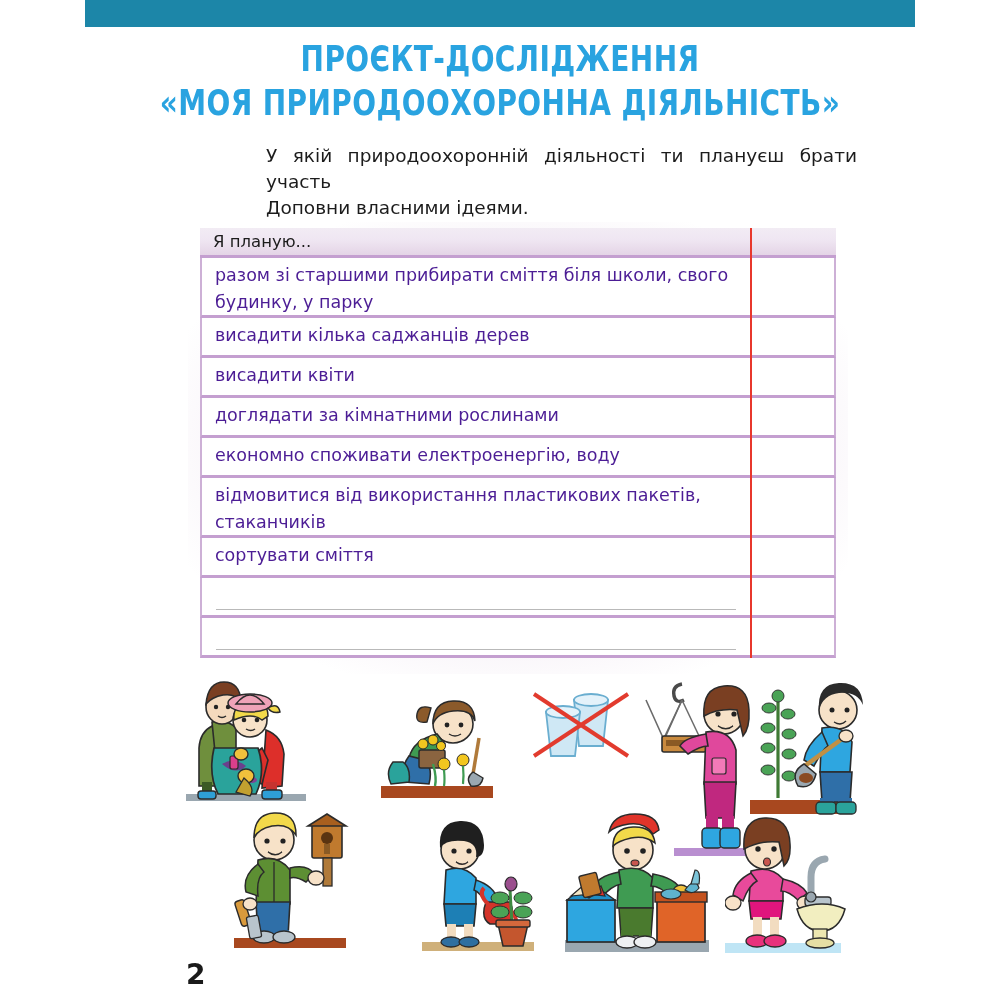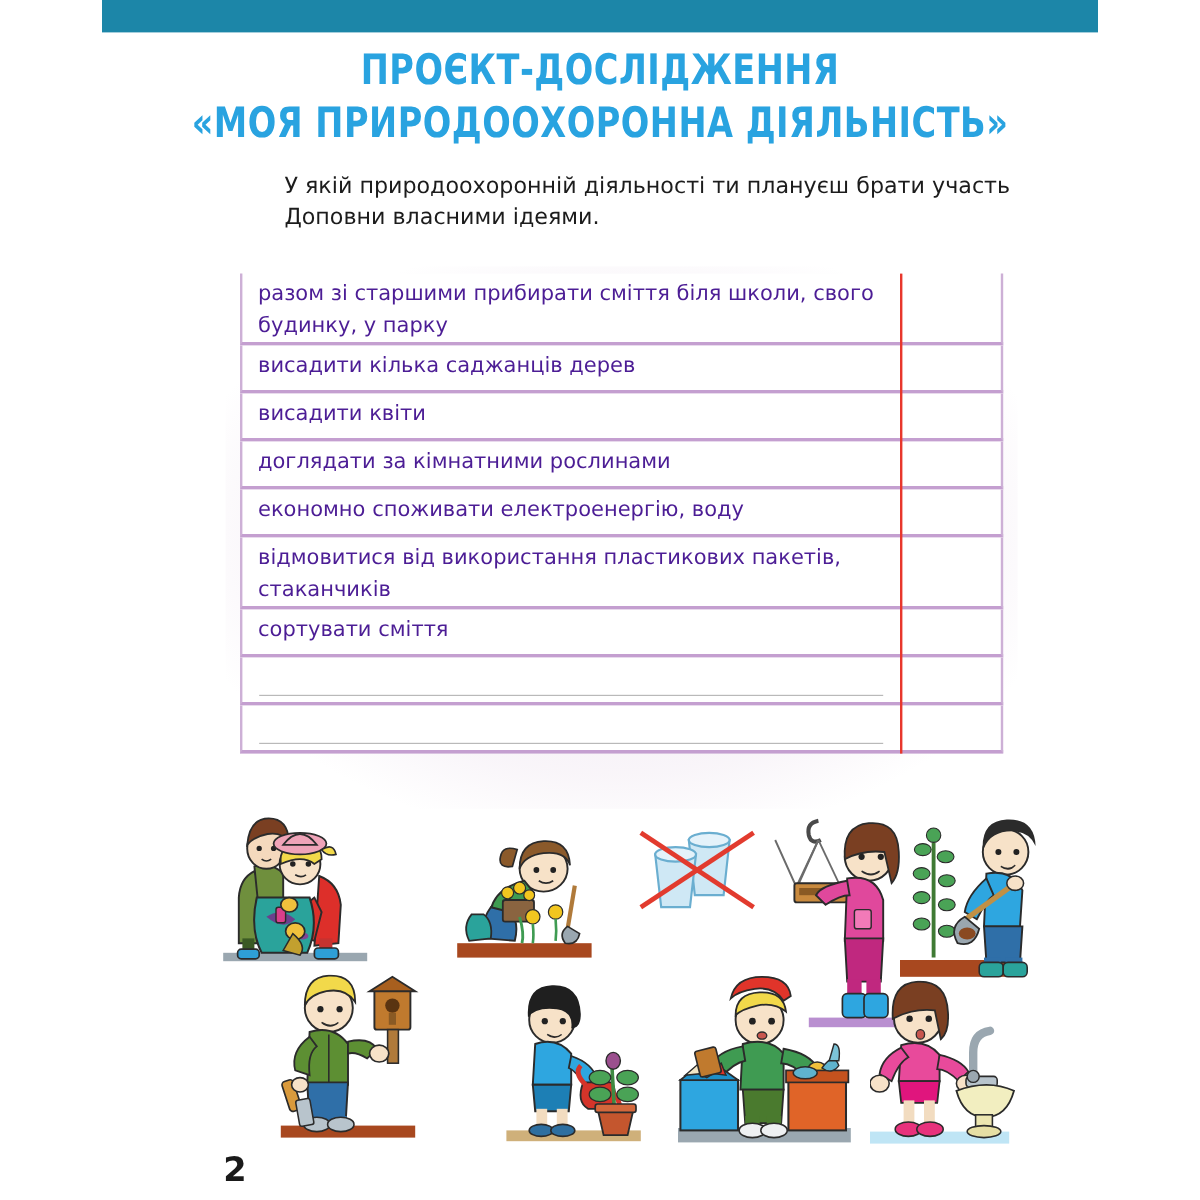--- a/index.html
+++ b/index.html
@@ -33,21 +33,21 @@
   .title-line.l1 { font-size: 35px; line-height: 42px; }
   .title-line.l2 { font-size: 35px; line-height: 46px; }
 
   
   .intro {
     position: absolute; left: 237px; top: 143px; width: 620px;
     font-size: 18.5px; line-height: 26px; color: #1c1c1c;
     text-align: justify;
     font-family: "DejaVu Sans", sans-serif;
   }
-  .intro span { display: block; }
+  .intro span { display: block; margin-left: 29px; }
 
   
   .table-wrap {
     position: absolute; left: 200px; top: 228px; width: 636px;
   }
   .glow {
     position: absolute; left: -12px; top: -6px; width: 660px; height: 452px;
     background: radial-gradient(ellipse at 50% 50%, rgba(196,160,200,0.30) 0%, rgba(196,160,200,0.10) 62%, rgba(255,255,255,0) 80%);
     pointer-events: none;
   }
@@ -114,20 +114,23 @@
   </div>
 
   <div class="intro">
     <span>У якій природоохоронній діяльності ти плануєш брати участь</span>
     <span>Доповни власними ідеями.</span>
   </div>
 
   <div class="table-wrap">
     <div class="glow"></div>
     <div class="tbl" id="tbl">
+      <div class="hdr">
+        <div class="htxt">Я планую...</div>
+      </div>
       <div id="rows-host">
           <div class="row r2">
             <div class="ctxt">разом зі старшими прибирати сміття біля школи, свого будинку, у парку</div>
           </div>
           <div class="row r1">
             <div class="ctxt">висадити кілька саджанців дерев</div>
           </div>
           <div class="row r1">
             <div class="ctxt">висадити квіти</div>
           </div>

